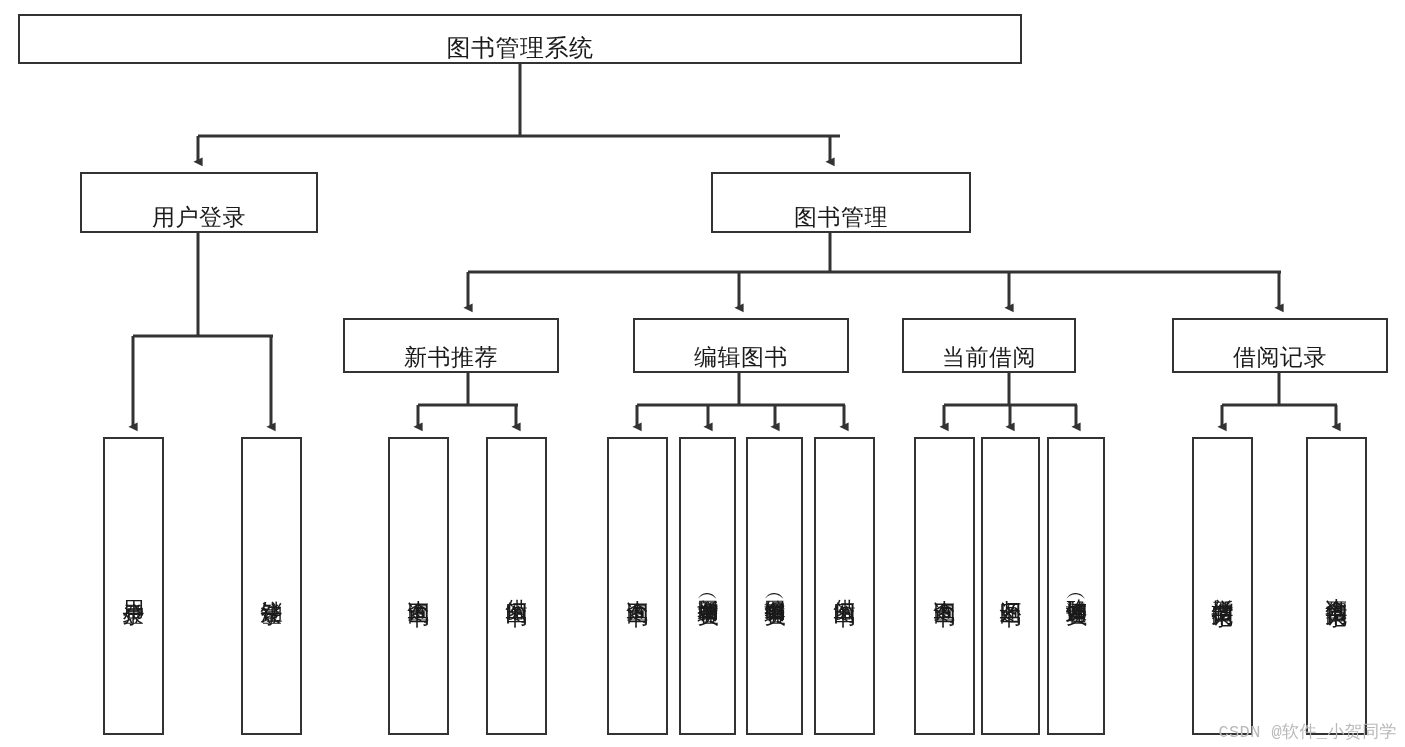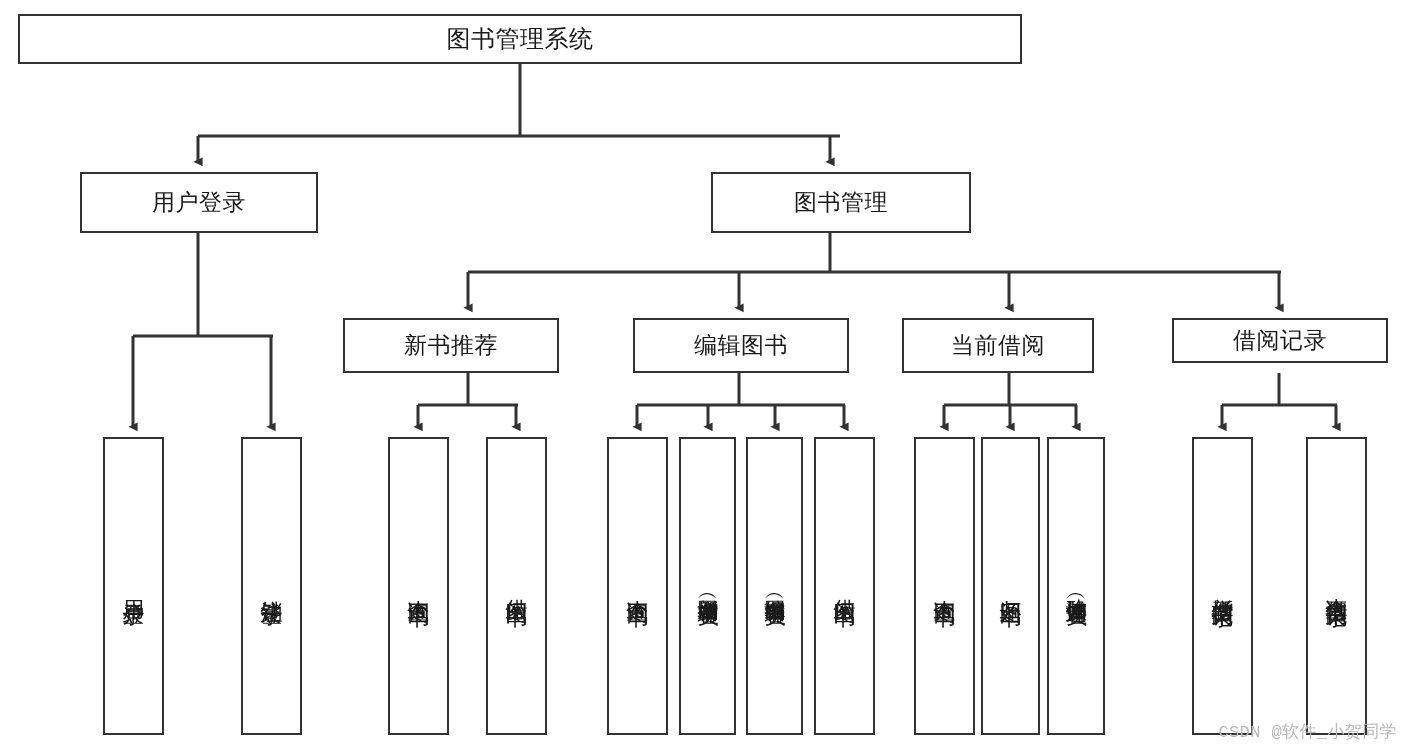--- a/index.html
+++ b/index.html
@@ -25,21 +25,21 @@
     width: 1405px;
     height: 747px;
     pointer-events: none;
   }
   .node {
     position: absolute;
     box-sizing: border-box;
     border: 2px solid #333333;
     background: #ffffff;
     display: flex;
-    align-items: center;
+    align-items: flex-end;
     justify-content: center;
     color: #1a1a1a;
   }
   .node .node-label {
     display: block;
     text-align: center;
     line-height: 1.18;
     letter-spacing: 0.5px;
   }
   
@@ -145,24 +145,24 @@
   <div class="node h" style="left:711px; top:172px; width:260px; height:61px;">
     <span class="node-label">图书管理</span>
   </div>
 
   <div class="node h" style="left:343px; top:318px; width:216px; height:55px;">
     <span class="node-label">新书推荐</span>
   </div>
   <div class="node h" style="left:633px; top:318px; width:216px; height:55px;">
     <span class="node-label">编辑图书</span>
   </div>
-  <div class="node h" style="left:902px; top:318px; width:192px; height:55px;">
+  <div class="node h" style="left:902px; top:318px; width:174px; height:55px;">
     <span class="node-label">当前借阅</span>
   </div>
-  <div class="node h" style="left:1172px; top:318px; width:216px; height:45px;">
+  <div class="node h" style="left:1172px; top:318px; width:216px; height:55px;">
     <span class="node-label">借阅记录</span>
   </div>
 
   <div class="node v" style="left:103px; top:437px; width:61px; height:298px;">
     <span class="node-label">用户登录</span>
   </div>
   <div class="node v" style="left:241px; top:437px; width:61px; height:298px;">
     <span class="node-label">注销登录</span>
   </div>
 

